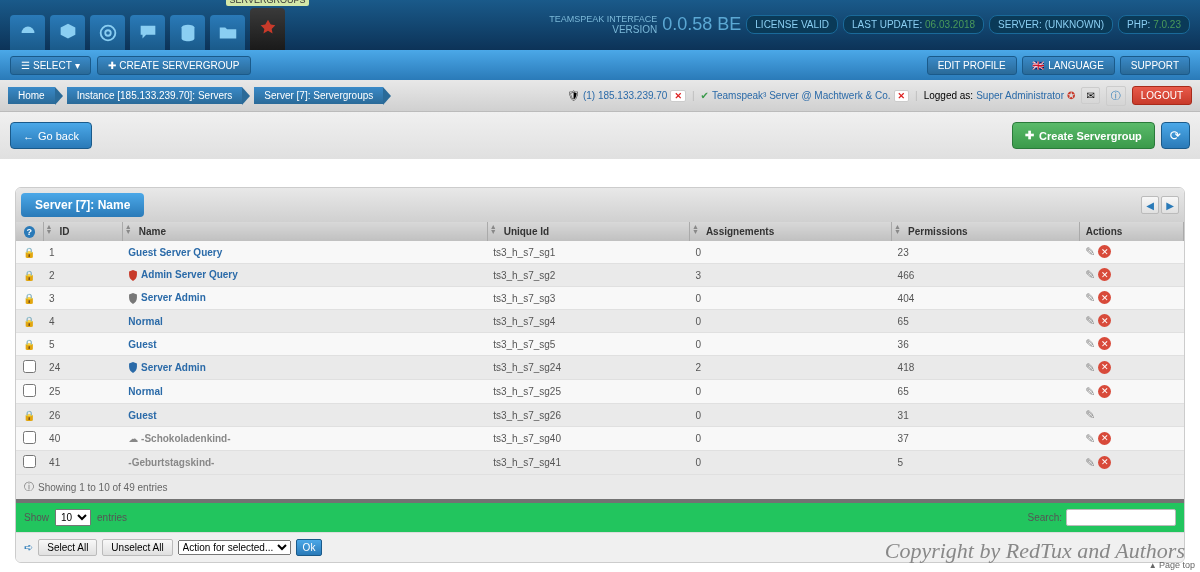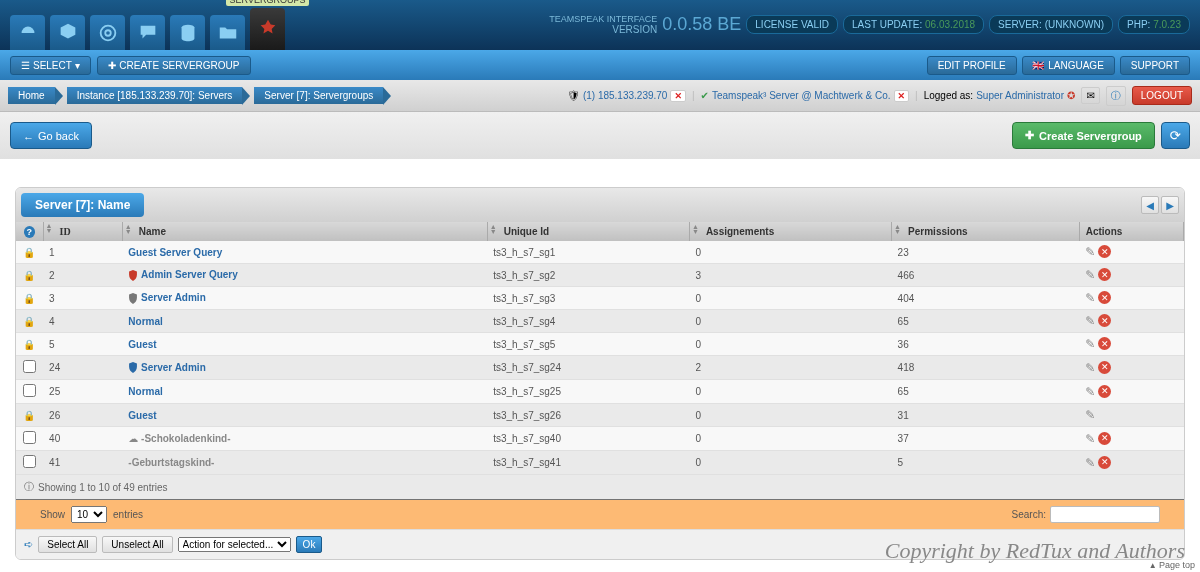--- a/index.html
+++ b/index.html
@@ -53,36 +53,36 @@
     
     .data-table { width: 100%; border-collapse: collapse; }
     .data-table thead th { background: linear-gradient(to bottom, #d8d8d8, #c0c0c0); color: #333; padding: 4px 6px; text-align: left; font-size: 10px; font-weight: bold; border-right: 1px solid #aaa; position: relative; }
     .sort-icons { position: absolute; left: 2px; top: 2px; font-size: 7px; line-height: 5px; color: #888; }
     .data-table thead th.with-sort { padding-left: 16px; }
     .data-table tbody tr { border-bottom: 1px solid #e0e0e0; }
     .data-table tbody tr:nth-child(even) { background: #eaeaea; }
     .data-table tbody tr:nth-child(odd) { background: #f8f8f8; }
     .data-table tbody td { padding: 4px 6px; font-size: 10px; color: #555; }
     .data-table .checkbox-col { width: 26px; text-align: center; }
-    .data-table .id-col { width: 76px; font-family: Liberation Serif, serif; }
+    .data-table .id-col { width: 76px; }
     .data-table .name-col { width: 350px; }
     .data-table .uid-col { width: 194px; }
     .data-table .assign-col { width: 194px; }
     .data-table .perm-col { width: 180px; }
     .data-table .actions-col { width: 100px; }
     .name-link { color: #2a6aa8; cursor: pointer; font-weight: bold; }
     .name-link.muted { color: #888; }
     .lock-icon { color: #c89838; }
     .action-icons { display: flex; gap: 3px; }
     .act-edit { color: #888; cursor: pointer; font-size: 12px; }
     .act-delete { background: #d84a3a; color: #fff; border-radius: 50%; width: 13px; height: 13px; display: inline-flex; align-items: center; justify-content: center; font-size: 9px; cursor: pointer; }
     
     
     .table-info { background: #eaeaea; padding: 5px 8px; font-size: 10px; color: #666; display: flex; align-items: center; gap: 4px; }
-    .table-controls { background: #fdba74; padding: 6px 24px; display: flex; align-items: center; gap: 6px; font-size: 10px; color: #555; border-top: 1px solid #737373; }
+    .table-controls { background: #22c55e; padding: 6px 8px; display: flex; align-items: center; gap: 6px; font-size: 10px; color: #555; border-top: 4px solid #737373; }
     .table-controls select { font-size: 10px; padding: 1px; }
     .search-box { margin-left: auto; display: flex; align-items: center; gap: 4px; }
     .search-box input { border: 1px solid #bbb; padding: 2px 4px; width: 110px; font-size: 10px; border-radius: 2px; }
     .bulk-actions { background: #f0f0f0; padding: 6px 8px; display: flex; align-items: center; gap: 5px; border-top: 1px solid #ddd; }
     .bulk-btn { background: linear-gradient(to bottom, #f8f8f8, #e0e0e0); border: 1px solid #bbb; padding: 2px 8px; font-size: 10px; cursor: pointer; border-radius: 2px; }
     .ok-btn { background: linear-gradient(to bottom, #4ba8e8, #2a7ab8); color: #fff; border: 1px solid #1a5a8a; padding: 2px 6px; font-size: 10px; cursor: pointer; border-radius: 2px; }
     
     
     .footer { position: absolute; bottom: 8px; right: 15px; font-size: 22px; color: #888; font-style: italic; font-family: Georgia, serif; }
     .page-top { position: absolute; bottom: 2px; right: 5px; font-size: 9px; color: #666; cursor: pointer; text-align: right; }

